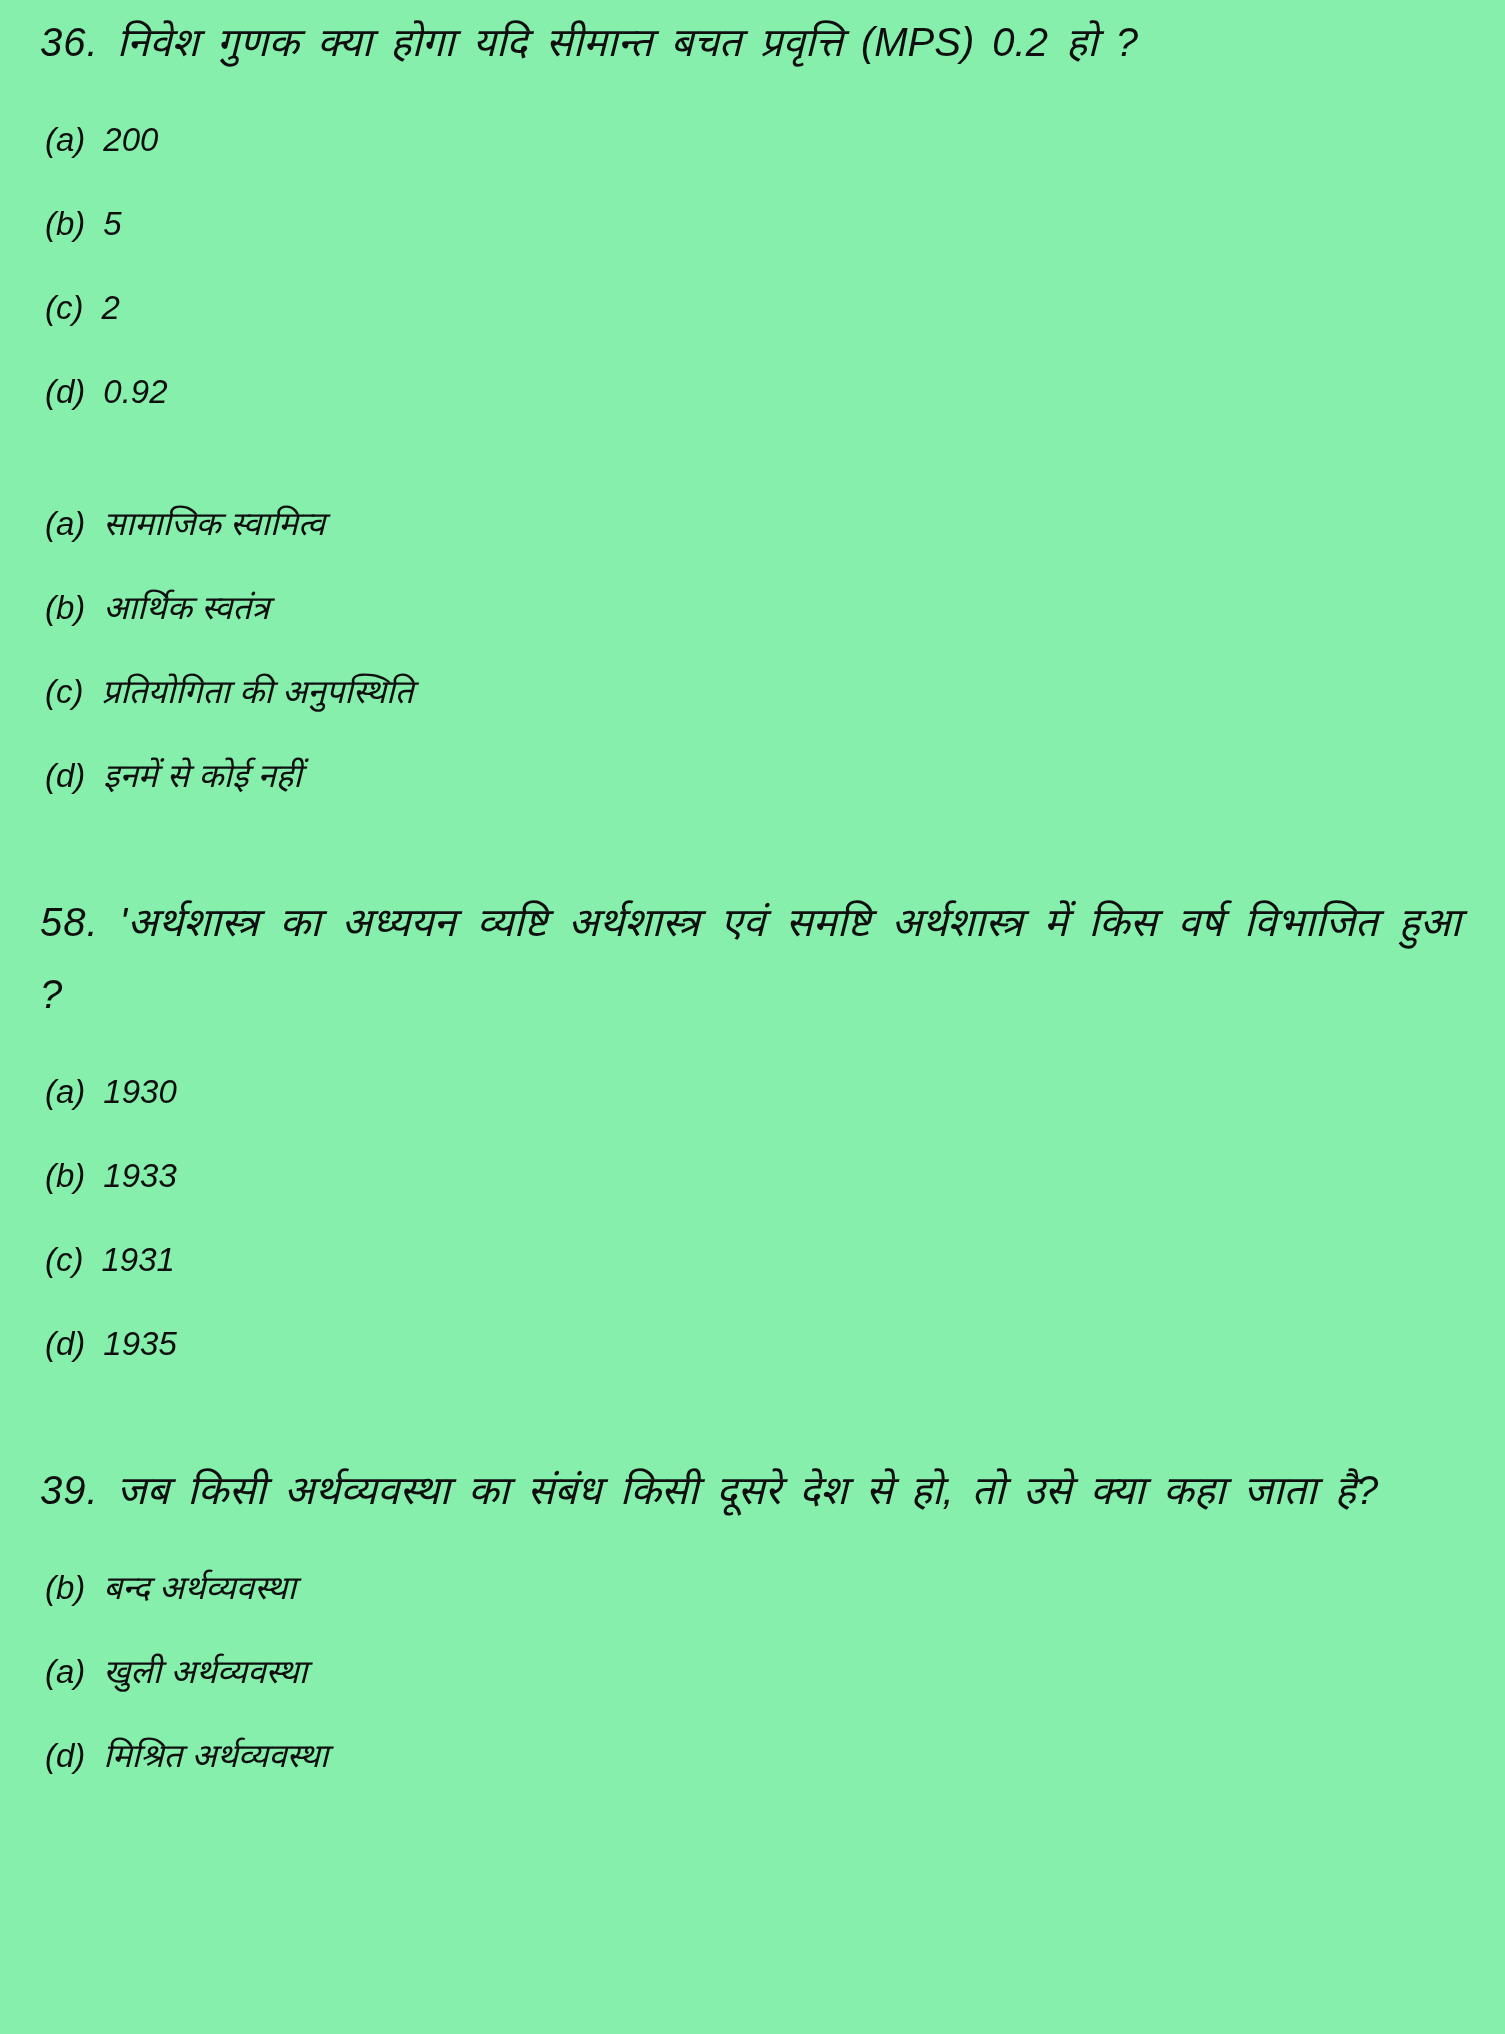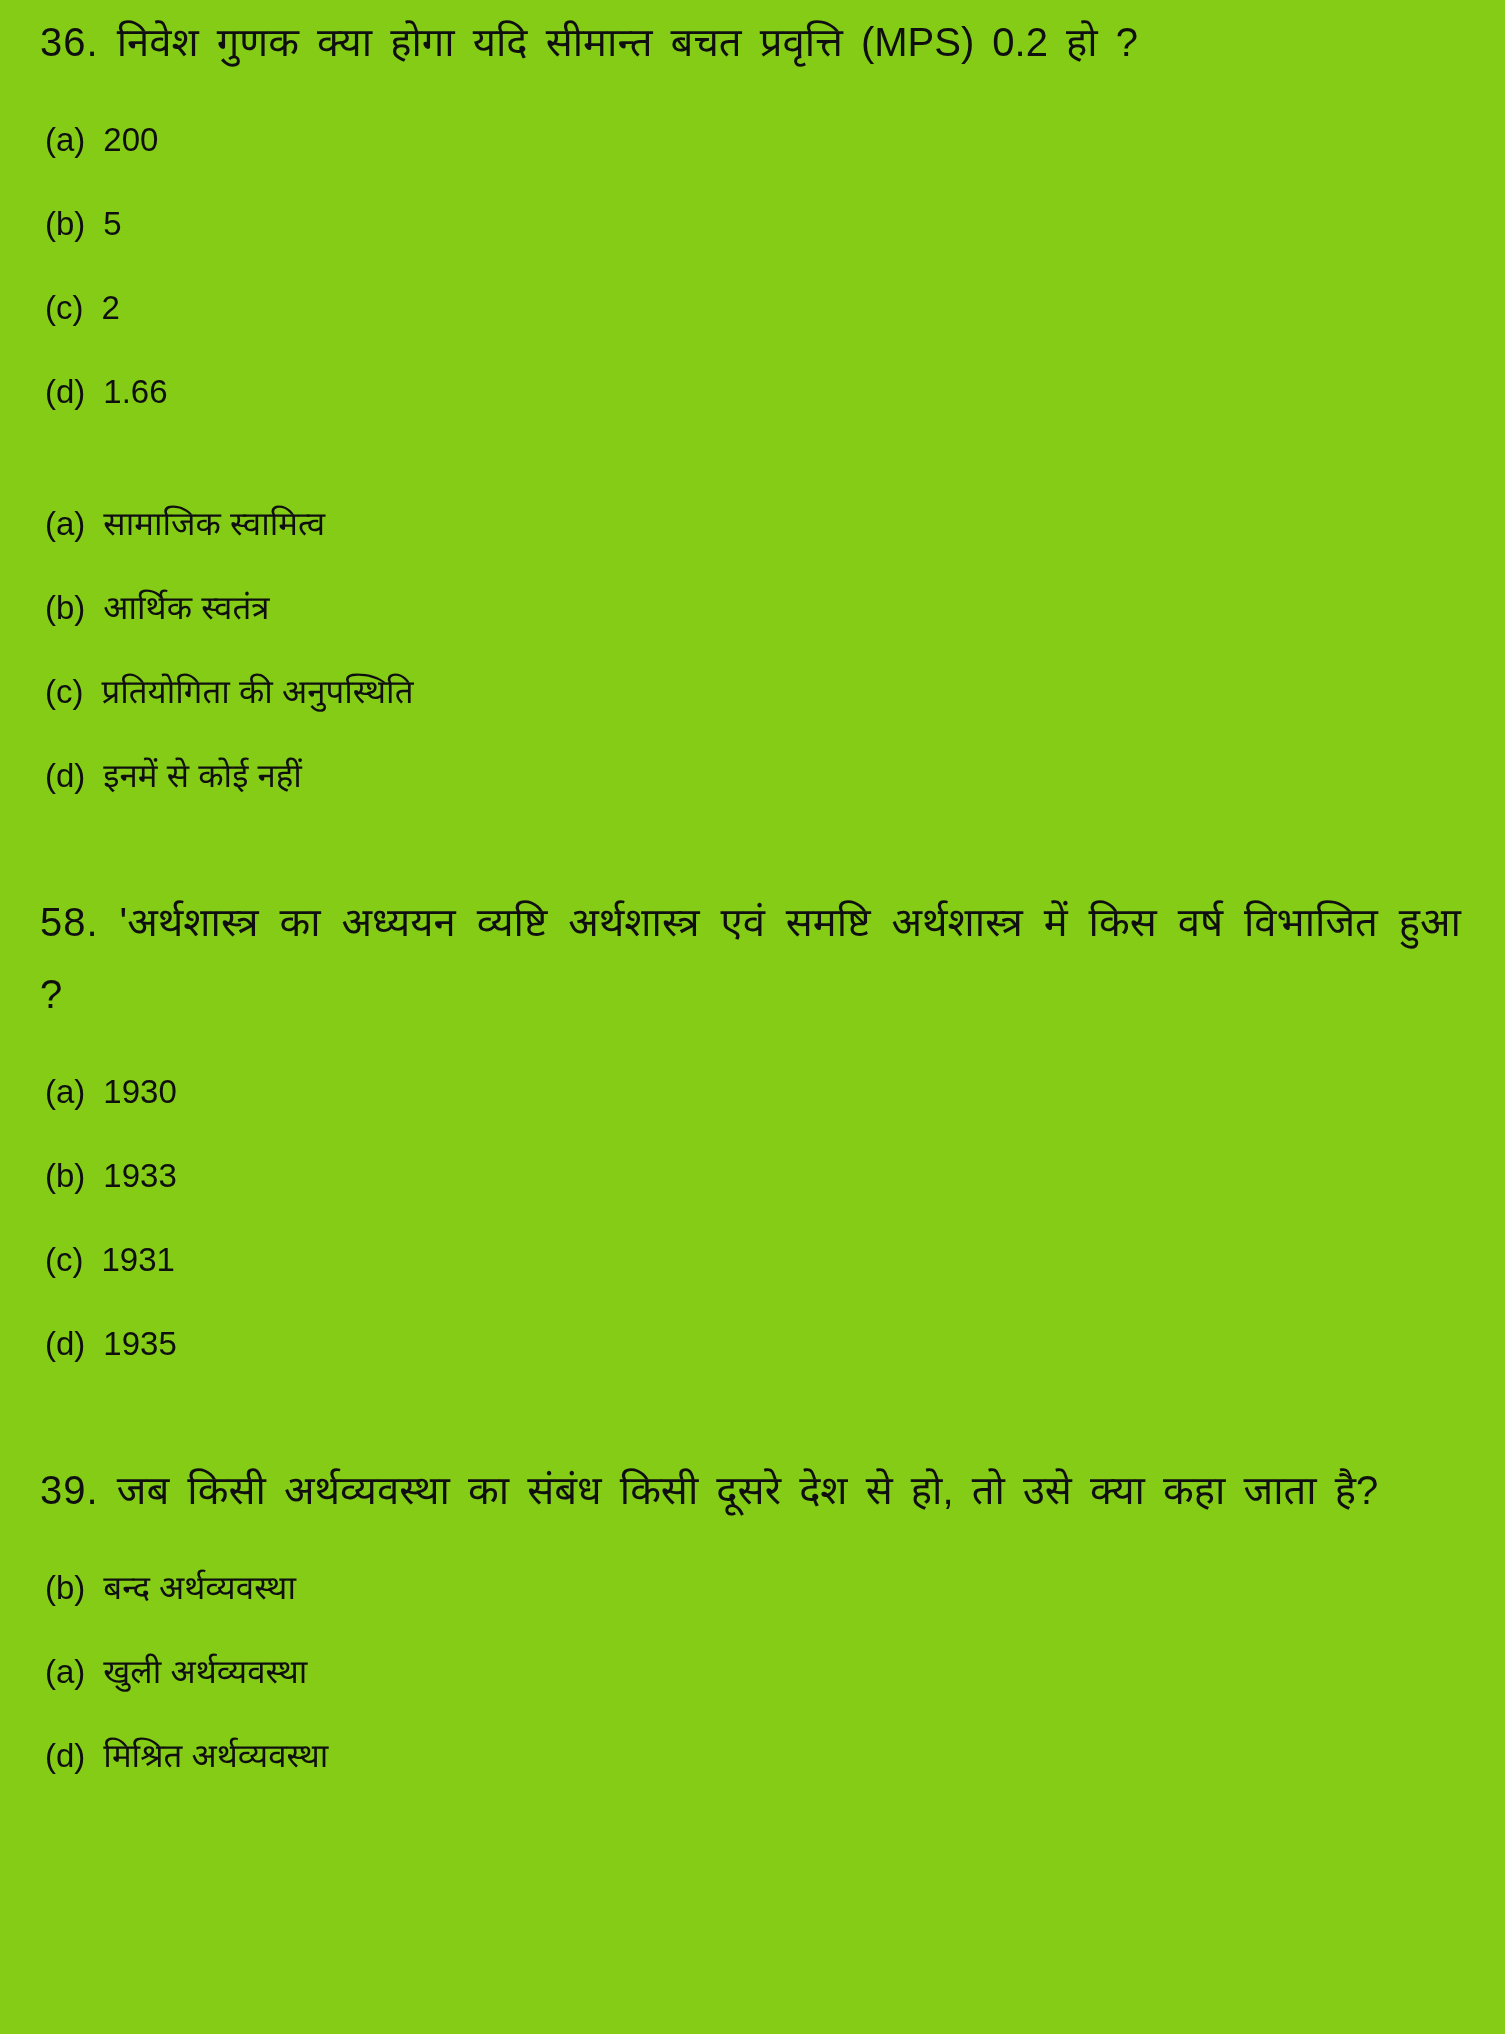--- a/index.html
+++ b/index.html
@@ -8,23 +8,24 @@
     width: 1505px;
     height: 2034px;
     background: #ffffff;
     overflow: hidden;
   }
   .page {
     box-sizing: border-box;
     width: 1505px;
     height: 2034px;
     padding: 6px 44px 0 40px;
-    background: #84cc16;
+    background: #86efac;
     color: #0f0f0f;
     font-family: "Liberation Sans", "DejaVu Sans", sans-serif;
+    font-style: italic;
   }
   .question {
     margin: 0 0 88px 0;
   }
   .q-text {
     margin: 0;
     font-size: 40px;
     line-height: 72px;
     text-align: justify;
     word-spacing: 7px;
@@ -59,21 +60,21 @@
     <div class="option">
       <span class="opt-label">(a)</span><span class="opt-text">200</span>
     </div>
     <div class="option">
       <span class="opt-label">(b)</span><span class="opt-text">5</span>
     </div>
     <div class="option">
       <span class="opt-label">(c)</span><span class="opt-text">2</span>
     </div>
     <div class="option">
-      <span class="opt-label">(d)</span><span class="opt-text">1.66</span>
+      <span class="opt-label">(d)</span><span class="opt-text">0.92</span>
     </div>
   </section>
 
   <section class="question">
     <div class="option">
       <span class="opt-label">(a)</span><span class="opt-text">सामाजिक स्वामित्व</span>
     </div>
     <div class="option">
       <span class="opt-label">(b)</span><span class="opt-text">आर्थिक स्वतंत्र</span>
     </div>

